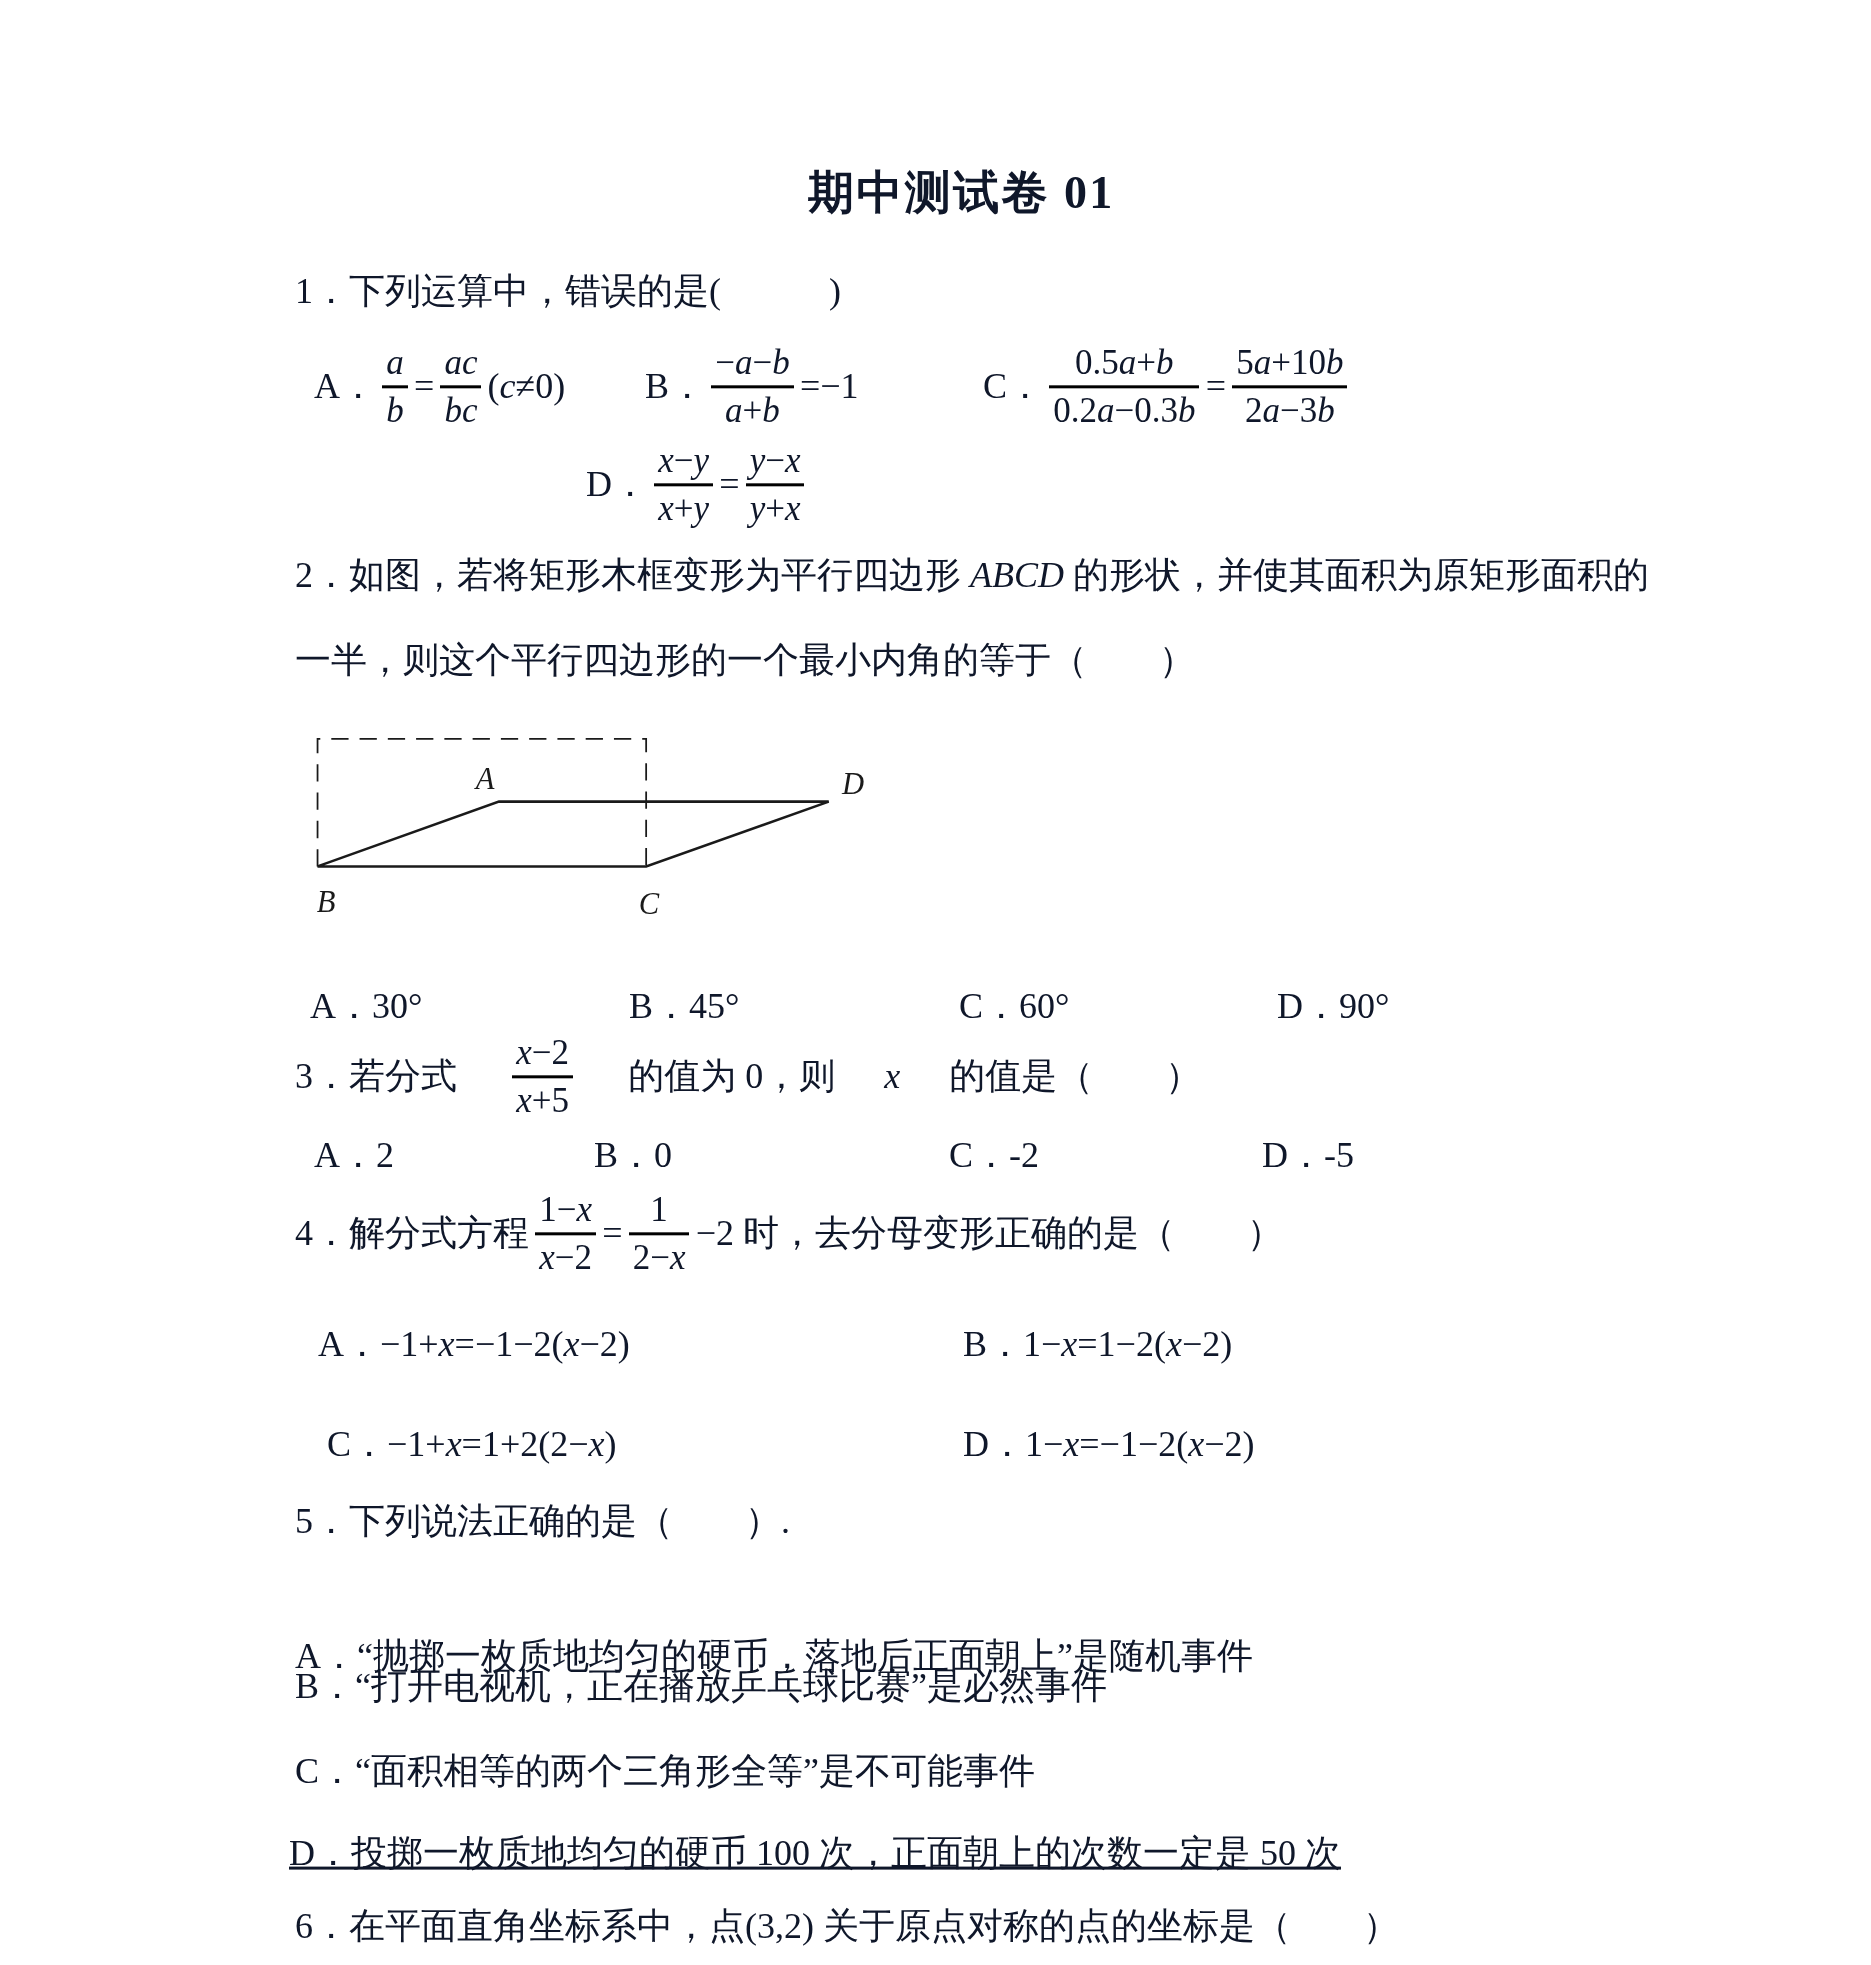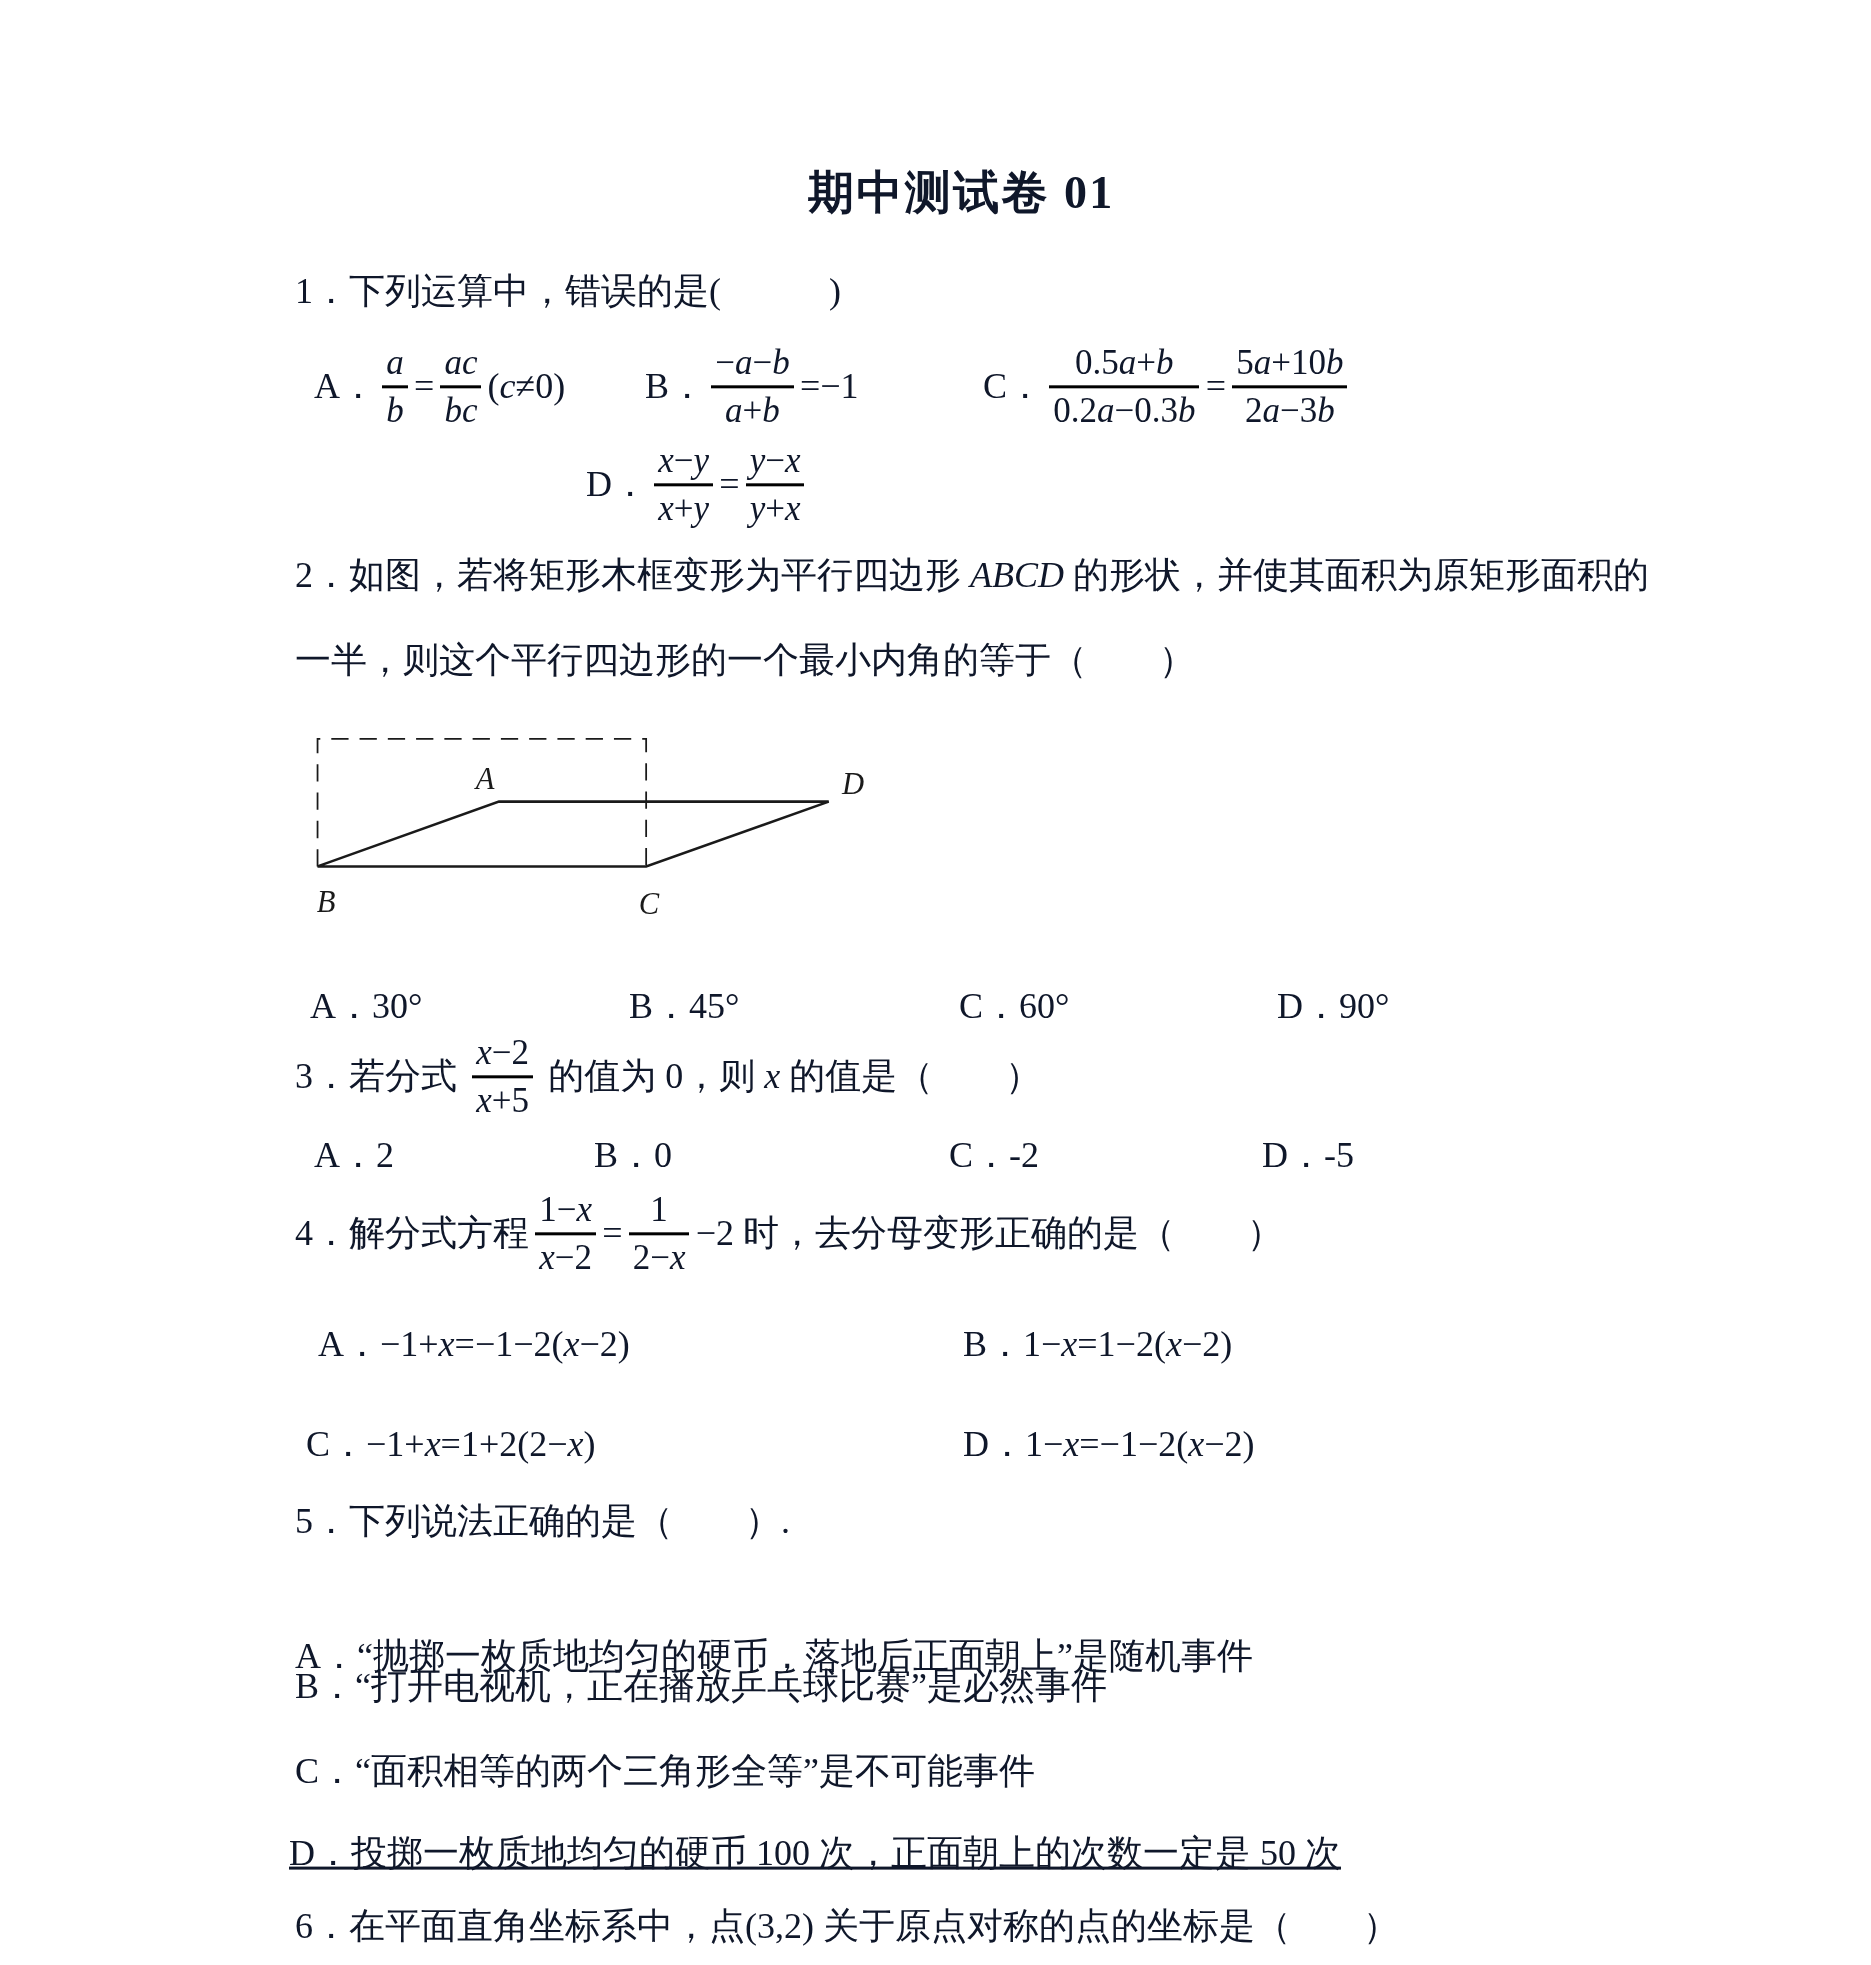--- a/index.html
+++ b/index.html
@@ -54,33 +54,33 @@
     <text x="862" y="470" text-anchor="middle" class="fig-label">C</text>
   </svg>
 
   <div>
       <div class="vline" style="left: 310px; top: 1006px;"><span class="cn">A．30°</span></div>
       <div class="vline" style="left: 629px; top: 1006px;"><span class="cn">B．45°</span></div>
       <div class="vline" style="left: 959px; top: 1006px;"><span class="cn">C．60°</span></div>
       <div class="vline" style="left: 1277px; top: 1006px;"><span class="cn">D．90°</span></div>
     </div>
 
-  <div class="vline" style="left:295px;top:1077px;"><span class="cn">3．若分式 </span><span class="frac"><span class="fnum"><span class="math">x</span><span class="cn">−2</span></span><span class="fbar"></span><span class="fden"><span class="math">x</span><span class="cn">+5</span></span></span><span class="cn"> 的值为 0，则 </span><span class="math">x</span><span class="cn"> 的值是（　　）</span></div>
+  <div class="vline" style="left:295px;top:1077px;gap:40px;"><span class="cn">3．若分式 </span><span class="frac"><span class="fnum"><span class="math">x</span><span class="cn">−2</span></span><span class="fbar"></span><span class="fden"><span class="math">x</span><span class="cn">+5</span></span></span><span class="cn"> 的值为 0，则 </span><span class="math">x</span><span class="cn"> 的值是（　　）</span></div>
   <div>
       <div class="vline" style="left: 314px; top: 1155px;"><span class="cn">A．2</span></div>
       <div class="vline" style="left: 594px; top: 1155px;"><span class="cn">B．0</span></div>
       <div class="vline" style="left: 949px; top: 1155px;"><span class="cn">C．-2</span></div>
       <div class="vline" style="left: 1262px; top: 1155px; align-items: flex-end;"><span class="cn">D．-5</span></div>
     </div>
 
   <div class="vline" style="left:295px;top:1234px;"><span class="cn">4．解分式方程</span><span class="frac"><span class="fnum"><span class="cn">1−</span><span class="math">x</span></span><span class="fbar"></span><span class="fden"><span class="math">x</span><span class="cn">−2</span></span></span><span class="cn">=</span><span class="frac"><span class="fnum"><span class="cn">1</span></span><span class="fbar"></span><span class="fden"><span class="cn">2−</span><span class="math">x</span></span></span><span class="cn">−2 时，去分母变形正确的是（　　）</span></div>
   <div>
       <div class="vline" style="left: 318px; top: 1344px;"><span class="cn">A．−1+</span><span class="math">x</span><span class="cn">=−1−2(</span><span class="math">x</span><span class="cn">−2)</span></div>
       <div class="vline" style="left: 963px; top: 1344px;"><span class="cn">B．1−</span><span class="math">x</span><span class="cn">=1−2(</span><span class="math">x</span><span class="cn">−2)</span></div>
-      <div class="vline" style="left: 306px; top: 1444px; align-items: flex-end;"><span class="cn">C．−1+</span><span class="math">x</span><span class="cn">=1+2(2−</span><span class="math">x</span><span class="cn">)</span></div>
+      <div class="vline" style="left: 327px; top: 1444px; align-items: flex-end;"><span class="cn">C．−1+</span><span class="math">x</span><span class="cn">=1+2(2−</span><span class="math">x</span><span class="cn">)</span></div>
       <div class="vline" style="left: 963px; top: 1444px;"><span class="cn">D．1−</span><span class="math">x</span><span class="cn">=−1−2(</span><span class="math">x</span><span class="cn">−2)</span></div>
     </div>
 
   <div class="vline" style="left:295px;top:1521px;"><span class="cn">5．下列说法正确的是（　　）.</span></div>
   <div>
       <div class="vline" style="left: 295px; top: 1656px;"><span class="cn">A．“抛掷一枚质地均匀的硬币，落地后正面朝上”是随机事件</span></div>
       <div class="vline" style="left: 295px; top: 1686px;"><span class="cn">B．“打开电视机，正在播放乒乓球比赛”是必然事件</span></div>
       <div class="vline" style="left: 295px; top: 1771px;"><span class="cn">C．“面积相等的两个三角形全等”是不可能事件</span></div>
       <div class="vline" style="left: 289px; top: 1853px; text-decoration: underline;"><span class="cn">D．投掷一枚质地均匀的硬币 100 次，正面朝上的次数一定是 50 次</span></div>
     </div>

